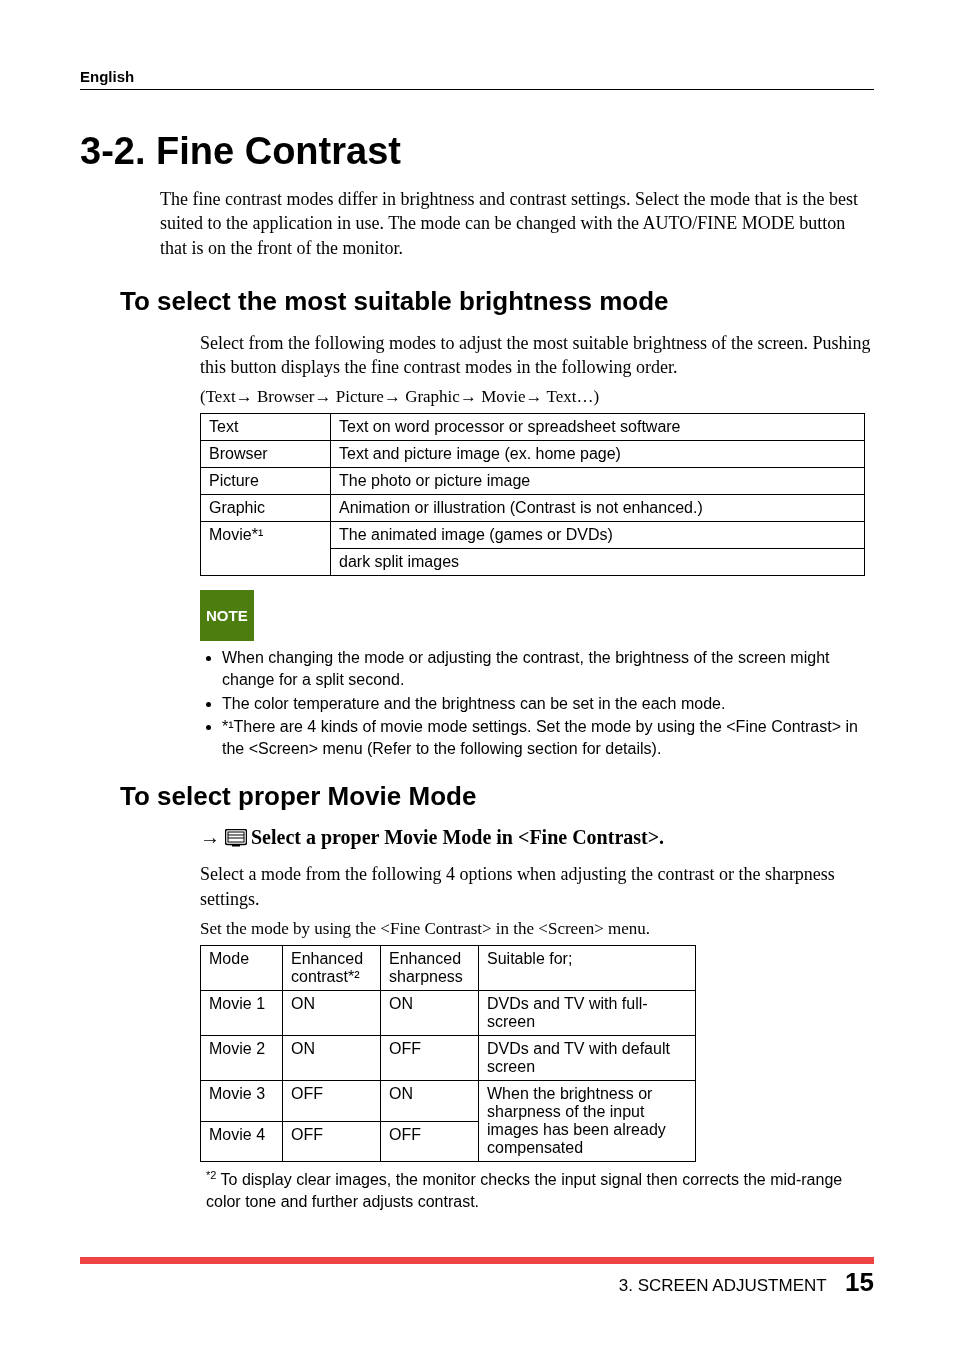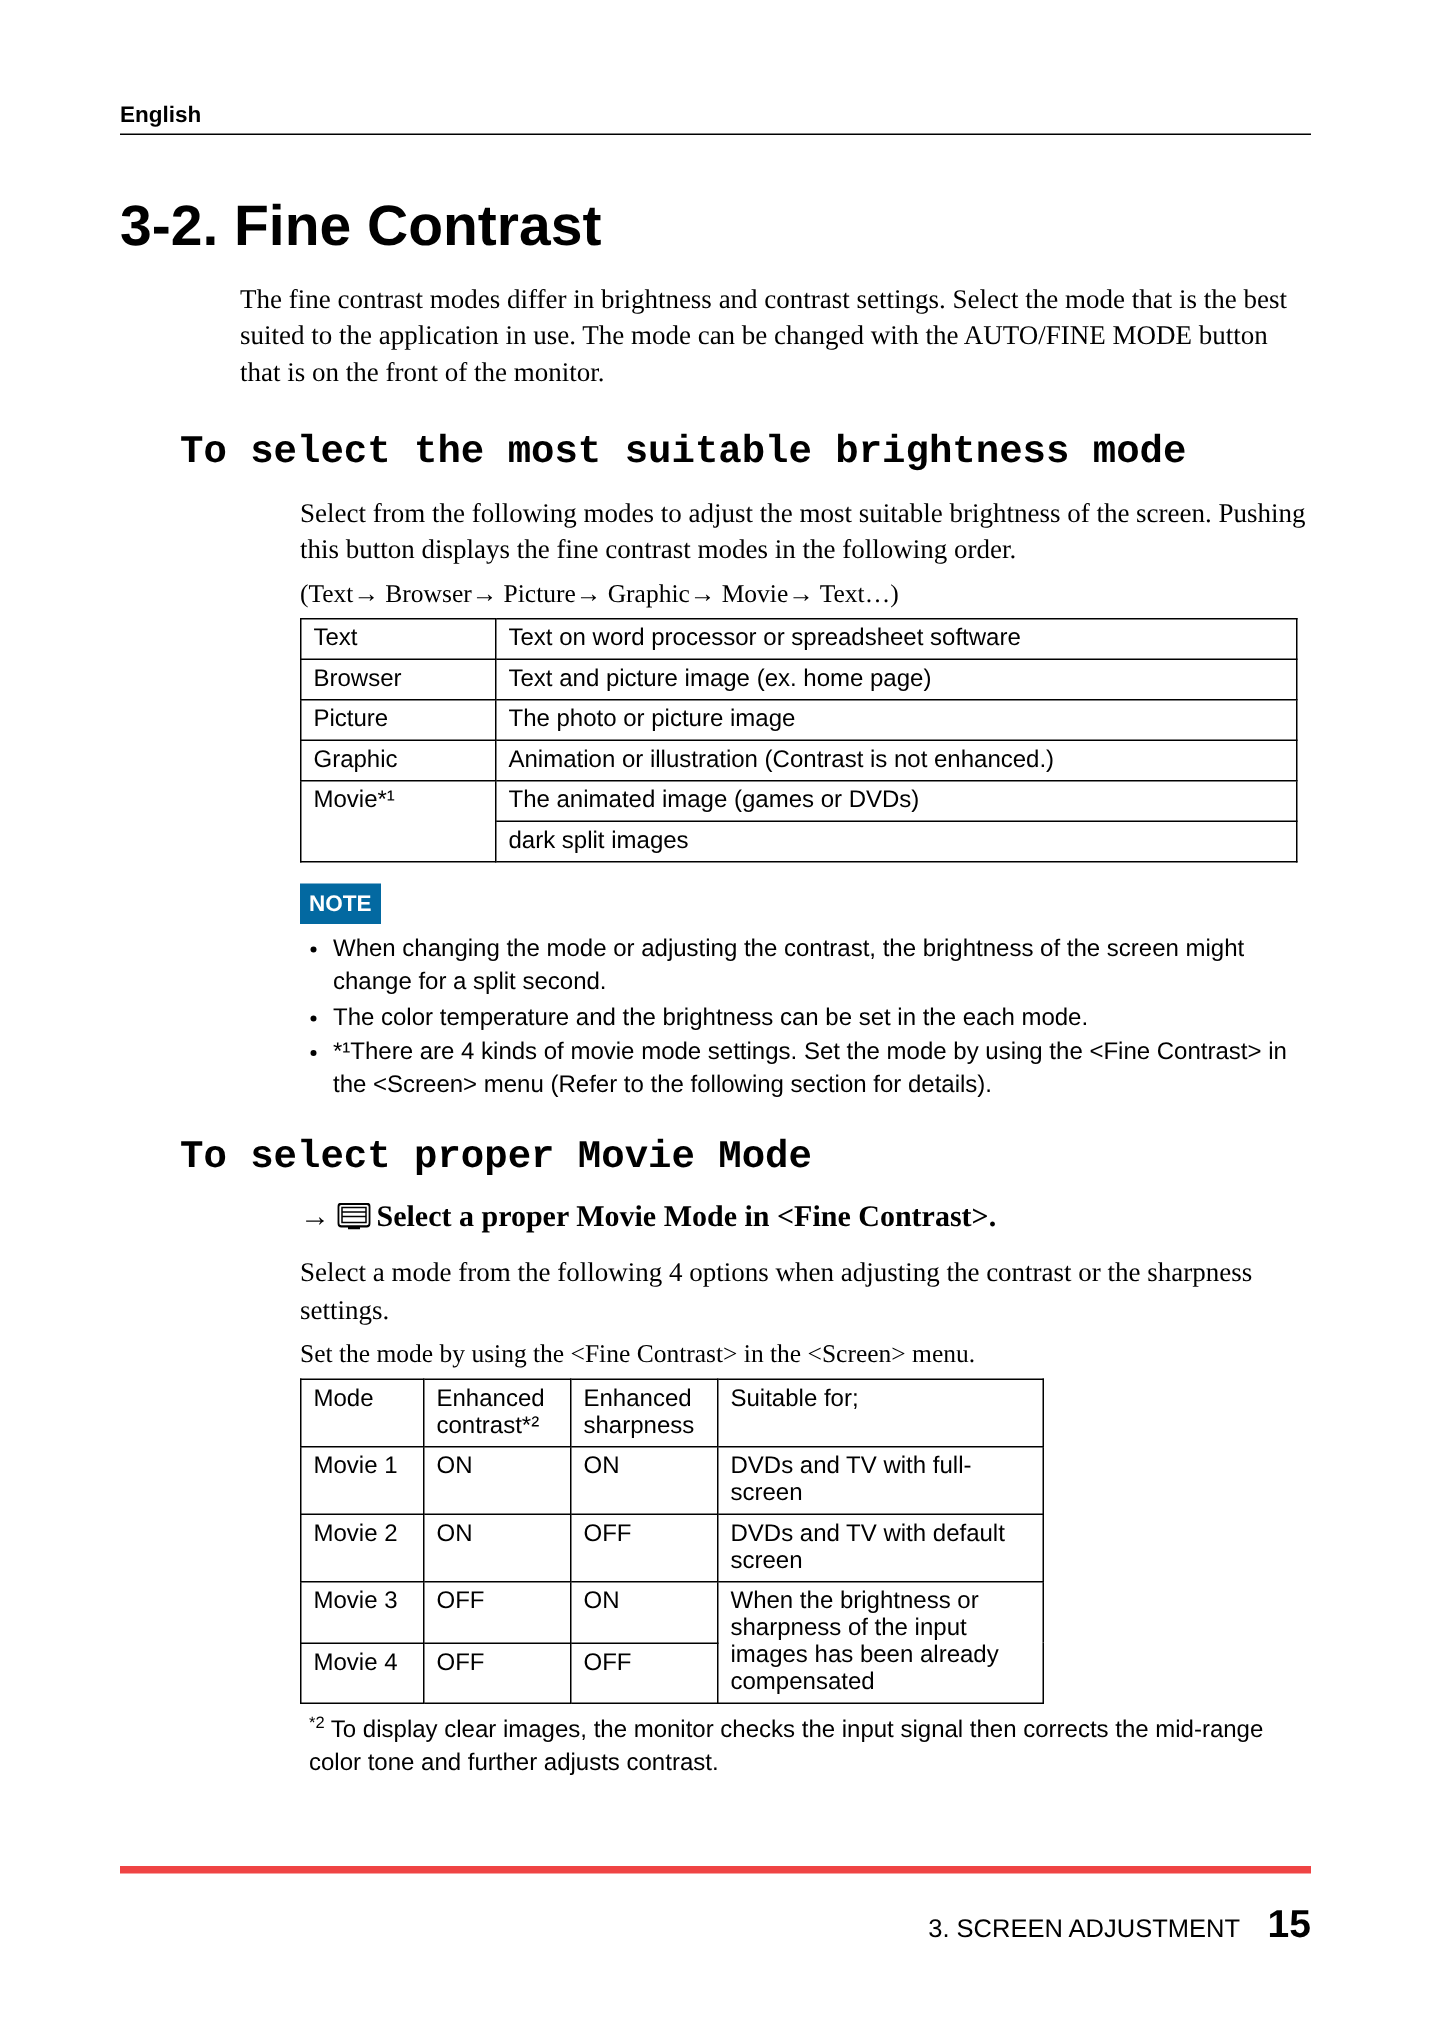--- a/index.html
+++ b/index.html
@@ -26,21 +26,21 @@
     font-size: 38px;
     margin-bottom: 14px;
   }
   .intro {
     font-size: 18px;
     line-height: 1.35;
     margin-left: 80px;
     margin-bottom: 26px;
   }
   .h2 {
-    font-family: Liberation Mono, monospace;
+    font-family: Liberation Sans, sans-serif;
     font-weight: bold;
     font-size: 26px;
     margin-left: 40px;
     margin-bottom: 14px;
   }
   .content { margin-left: 120px; }
   .h3 {
     font-weight: bold;
     font-size: 20px;
     margin-bottom: 10px;
@@ -69,26 +69,26 @@
     border: 1px solid #000;
     padding: 4px 8px;
     font-family: Arial, Helvetica, sans-serif;
     font-size: 16px;
     text-align: left;
     vertical-align: top;
     font-weight: normal;
   }
   .note-label {
     display: inline-block;
-    background: #0369a1;
+    background: #4d7c0f;
     color: #fff;
     font-family: Arial, Helvetica, sans-serif;
     font-weight: bold;
     font-size: 15px;
-    padding: 5px 6px;
+    padding: 17px 6px;
     margin-bottom: 6px;
   }
   ul.notes {
     list-style: disc;
     padding-left: 22px;
     font-family: Arial, Helvetica, sans-serif;
     font-size: 16px;
     line-height: 1.35;
     margin-bottom: 22px;
   }
@@ -98,22 +98,22 @@
     font-size: 16px;
     line-height: 1.35;
     margin-left: 6px;
   }
   .sup { font-size: 11px; vertical-align: super; }
   .footer {
     position: absolute;
     bottom: 50px;
     left: 80px;
     right: 80px;
-    border-top: 5px solid #ef4444;
-    padding-top: 18px;
+    border-top: 7px solid #ef4444;
+    padding-top: 3px;
     text-align: right;
     font-family: Arial, Helvetica, sans-serif;
     font-size: 17px;
   }
   .footer .pg {
     font-weight: bold;
     font-size: 26px;
     margin-left: 14px;
   }
   .icon-svg { display:inline-block; vertical-align: -3px; margin-right: 4px; }

